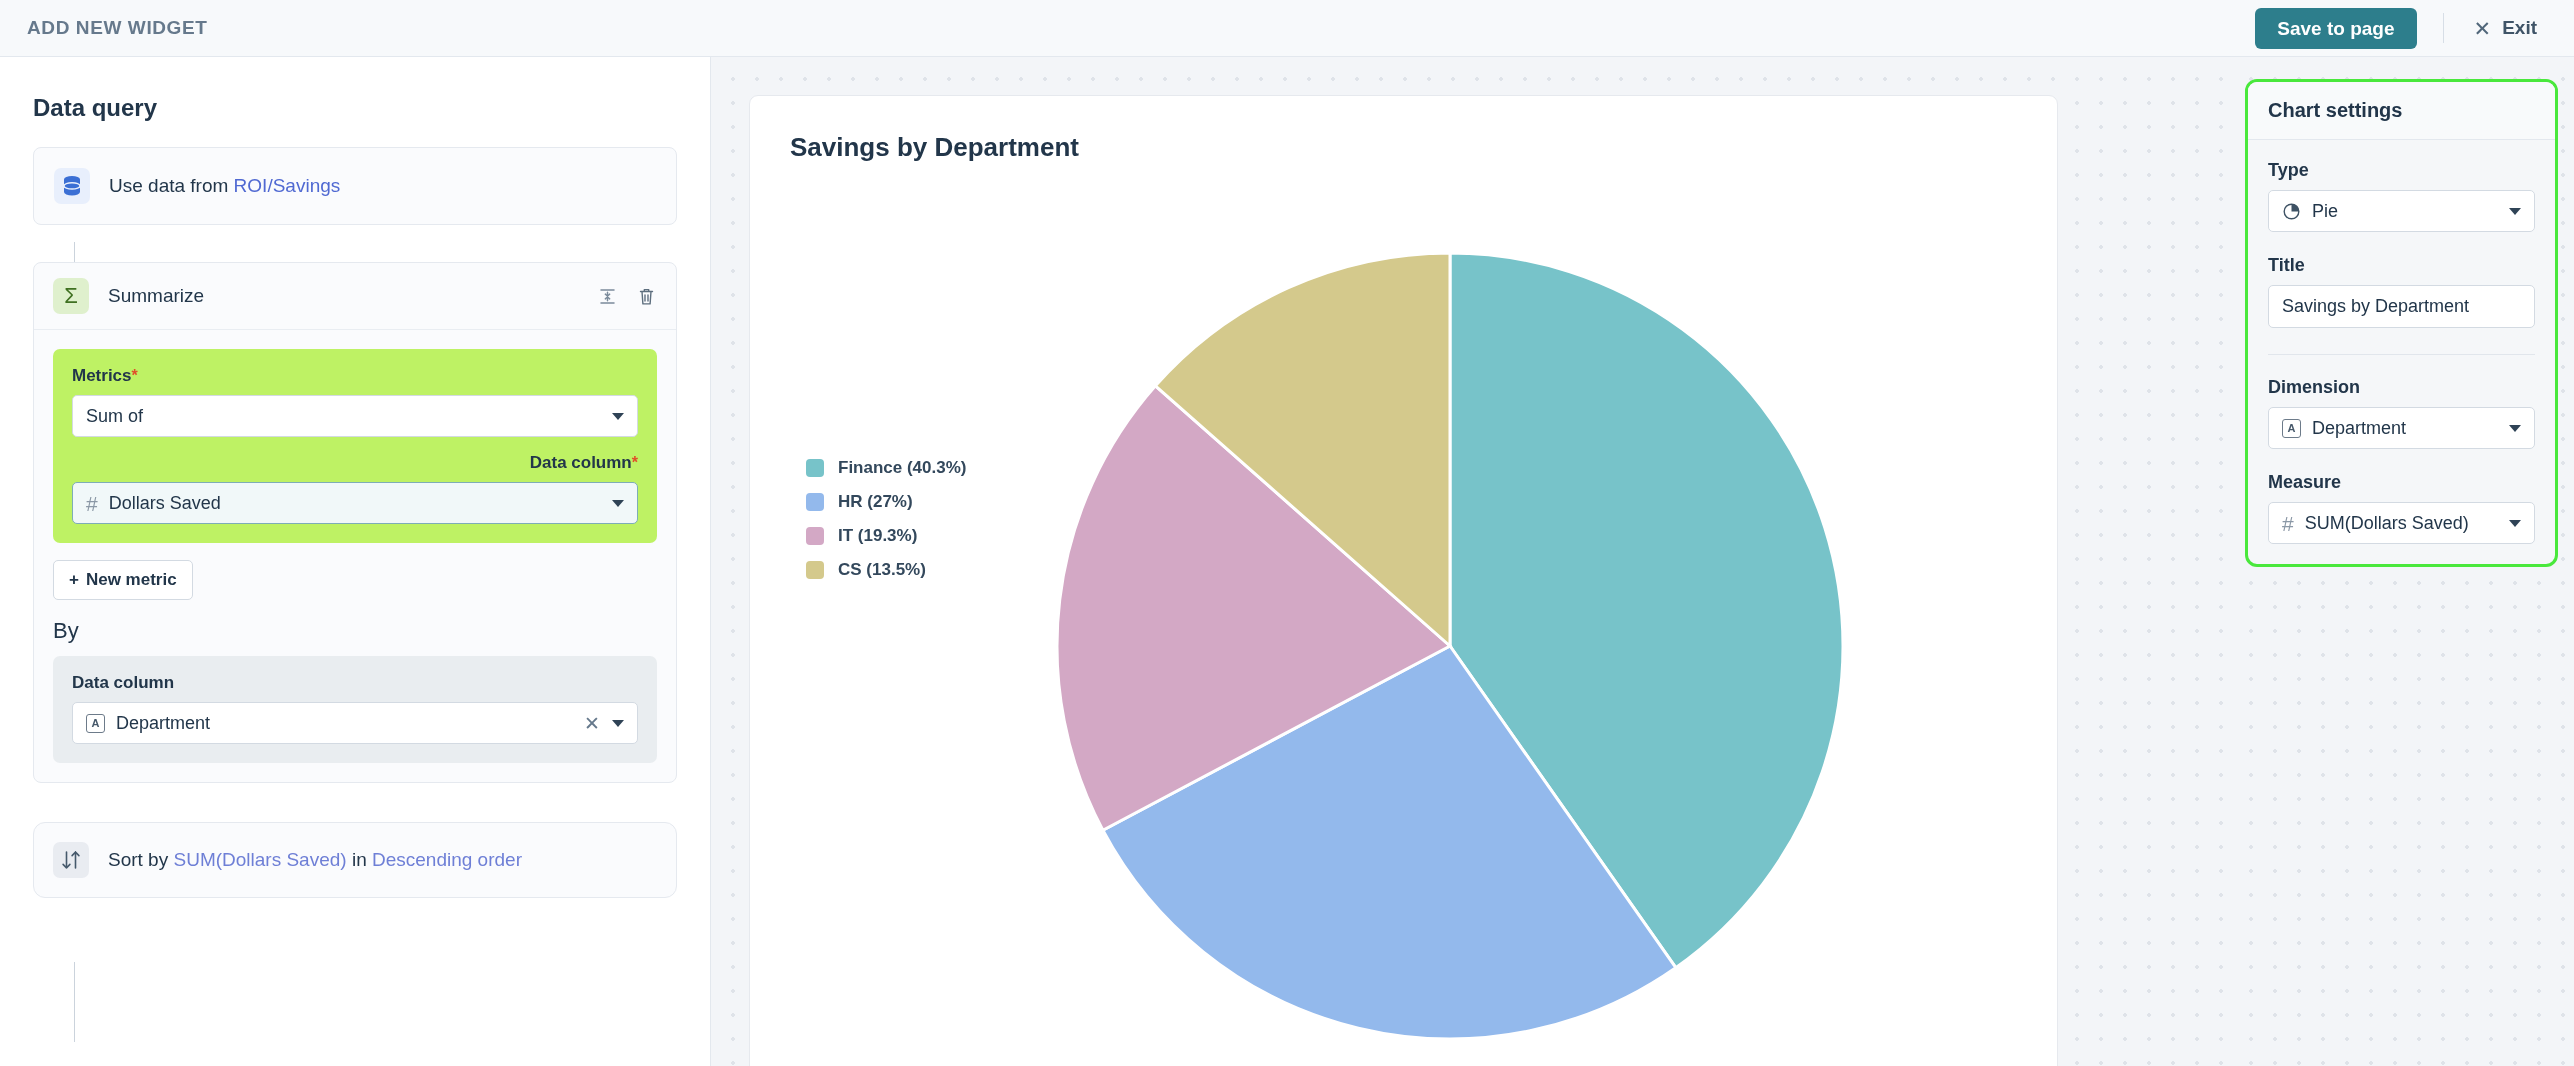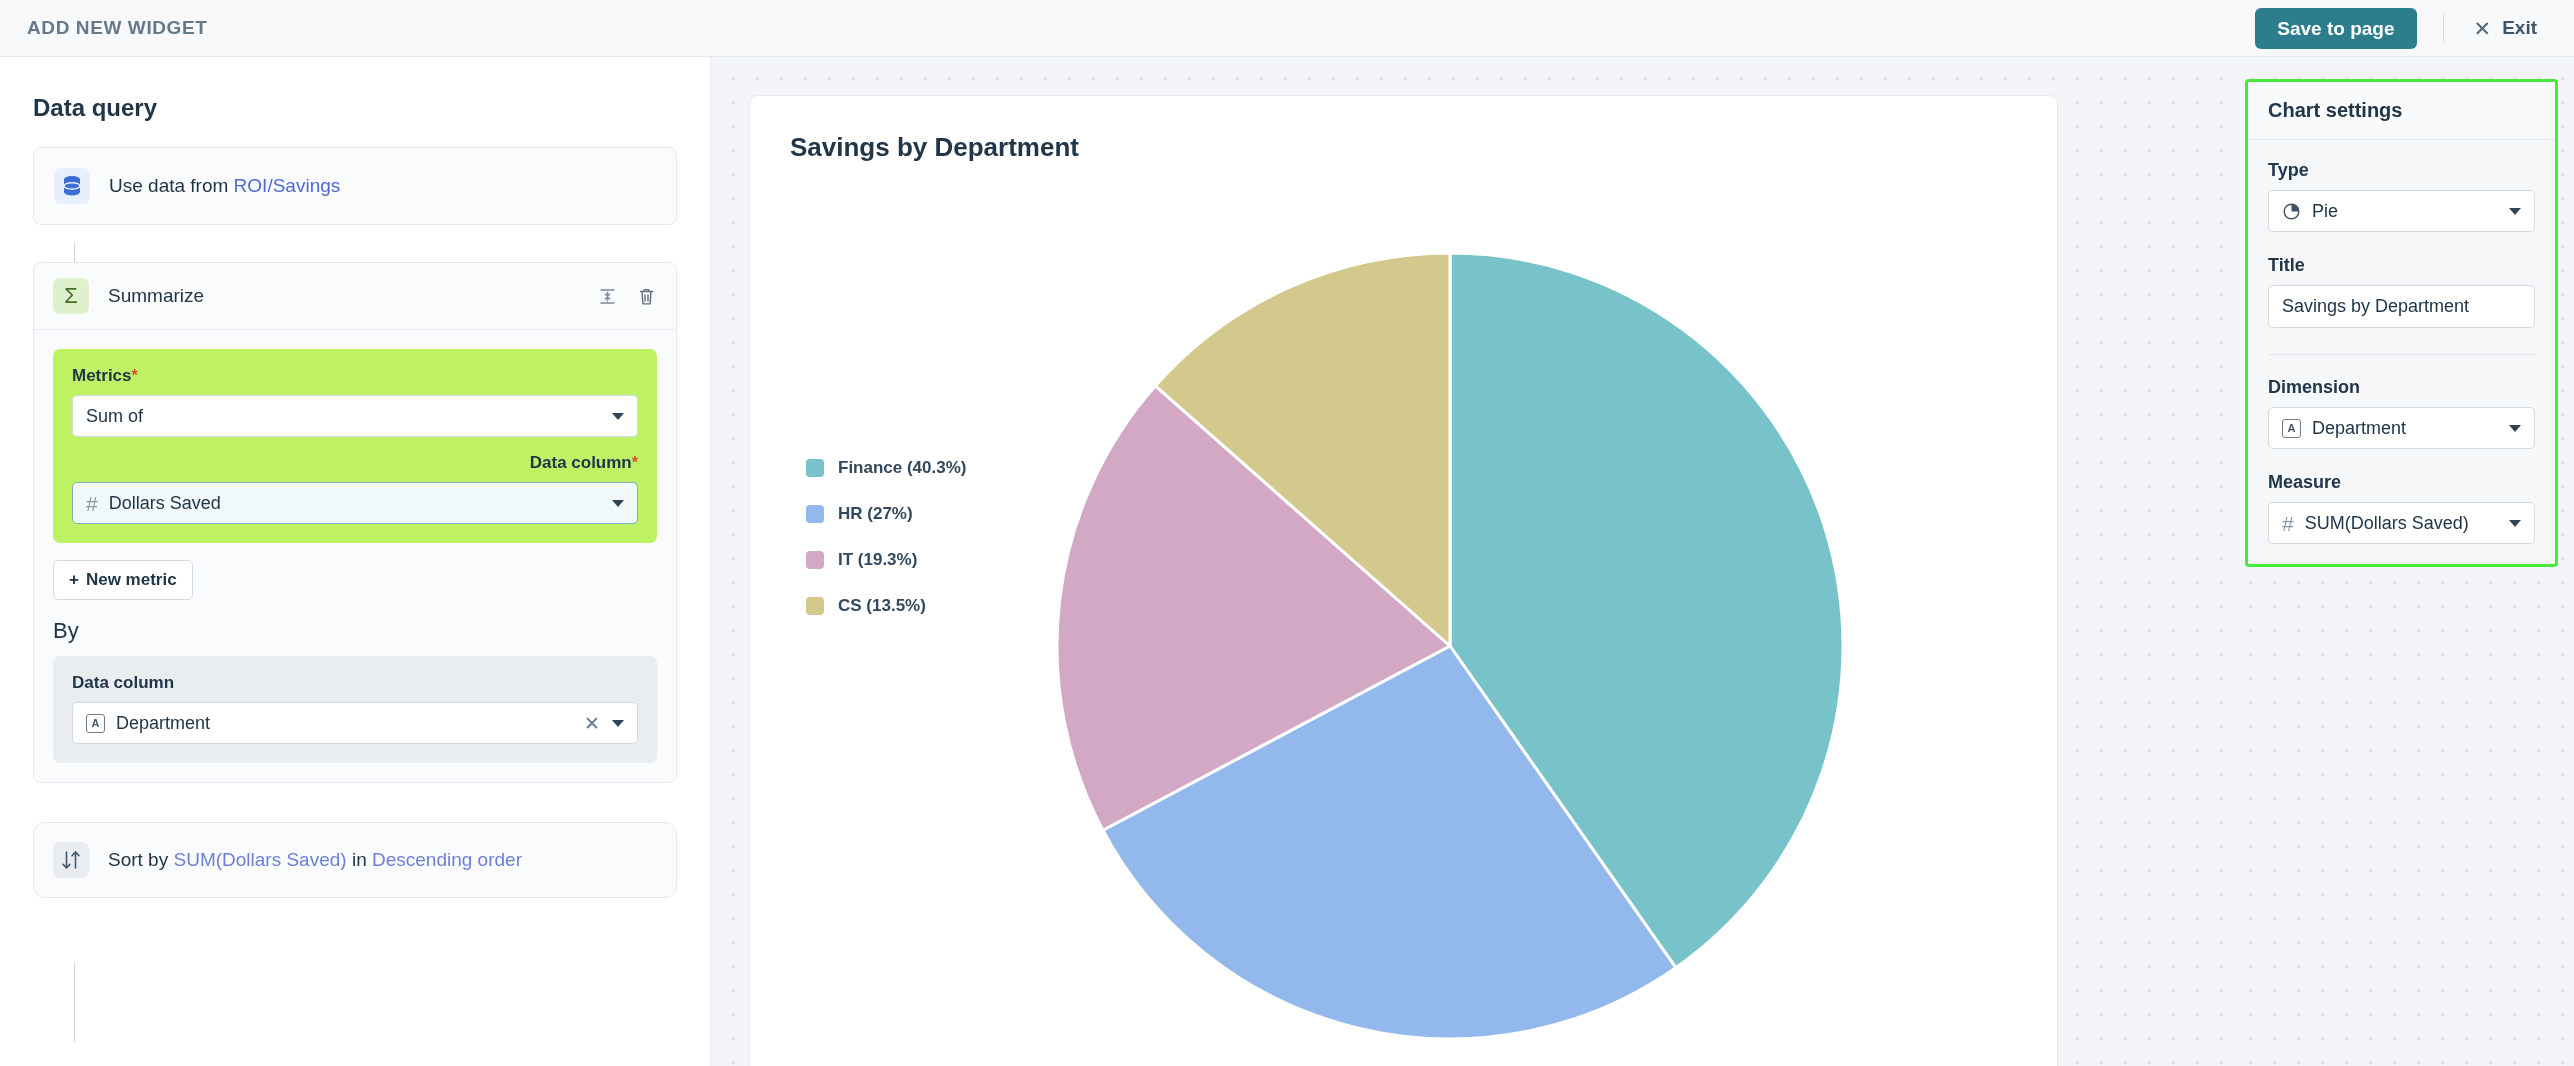--- a/index.html
+++ b/index.html
@@ -170,41 +170,41 @@
     border: 1px solid #e6e9ee;
     border-radius: 9px;
     width: 1309px; height: 990px;
     padding: 36px 40px;
     position: relative;
   }
   .chart-title { font-size: 26px; font-weight: bold; color: #22364a; }
   .chart-area { position: relative; width: 100%; height: 880px; }
   .legend {
     position: absolute; left: 16px; top: 295px;
-    display: flex; flex-direction: column; gap: 26px;
+    display: flex; flex-direction: column; gap: 14px;
   }
   .legend-row { display: flex; align-items: center; gap: 14px; }
   .swatch { width: 18px; height: 18px; border-radius: 4px; flex: 0 0 auto; }
   .legend-label { font-size: 17px; font-weight: bold; color: #33485c; white-space: nowrap; }
   .pie-wrap { position: absolute; left: 265px; top: 88px; width: 790px; height: 790px; }
   .pie-wrap svg { display: block; }
 
   
   .settings-col {
     width: 345px; min-width: 345px;
     background: #f3f5f8;
     background-image: radial-gradient(#dfe3e9 1.6px, transparent 1.6px);
     background-size: 24px 24px;
     background-position: 10px 10px;
     padding: 22px 16px;
   }
   .settings-panel {
     background: #f5f7f9;
     border: 3px solid #49e83c;
-    border-radius: 4px;
+    border-radius: 12px;
     overflow: hidden;
   }
   .settings-header {
     padding: 17px 20px;
     font-size: 20px; font-weight: bold; color: #22364a;
     border-bottom: 1px solid #e3e8ee;
     background: #f8fafb;
   }
   .settings-body { padding: 20px; }
   .s-label { font-size: 18px; font-weight: bold; color: #22364a; margin-bottom: 9px; }

